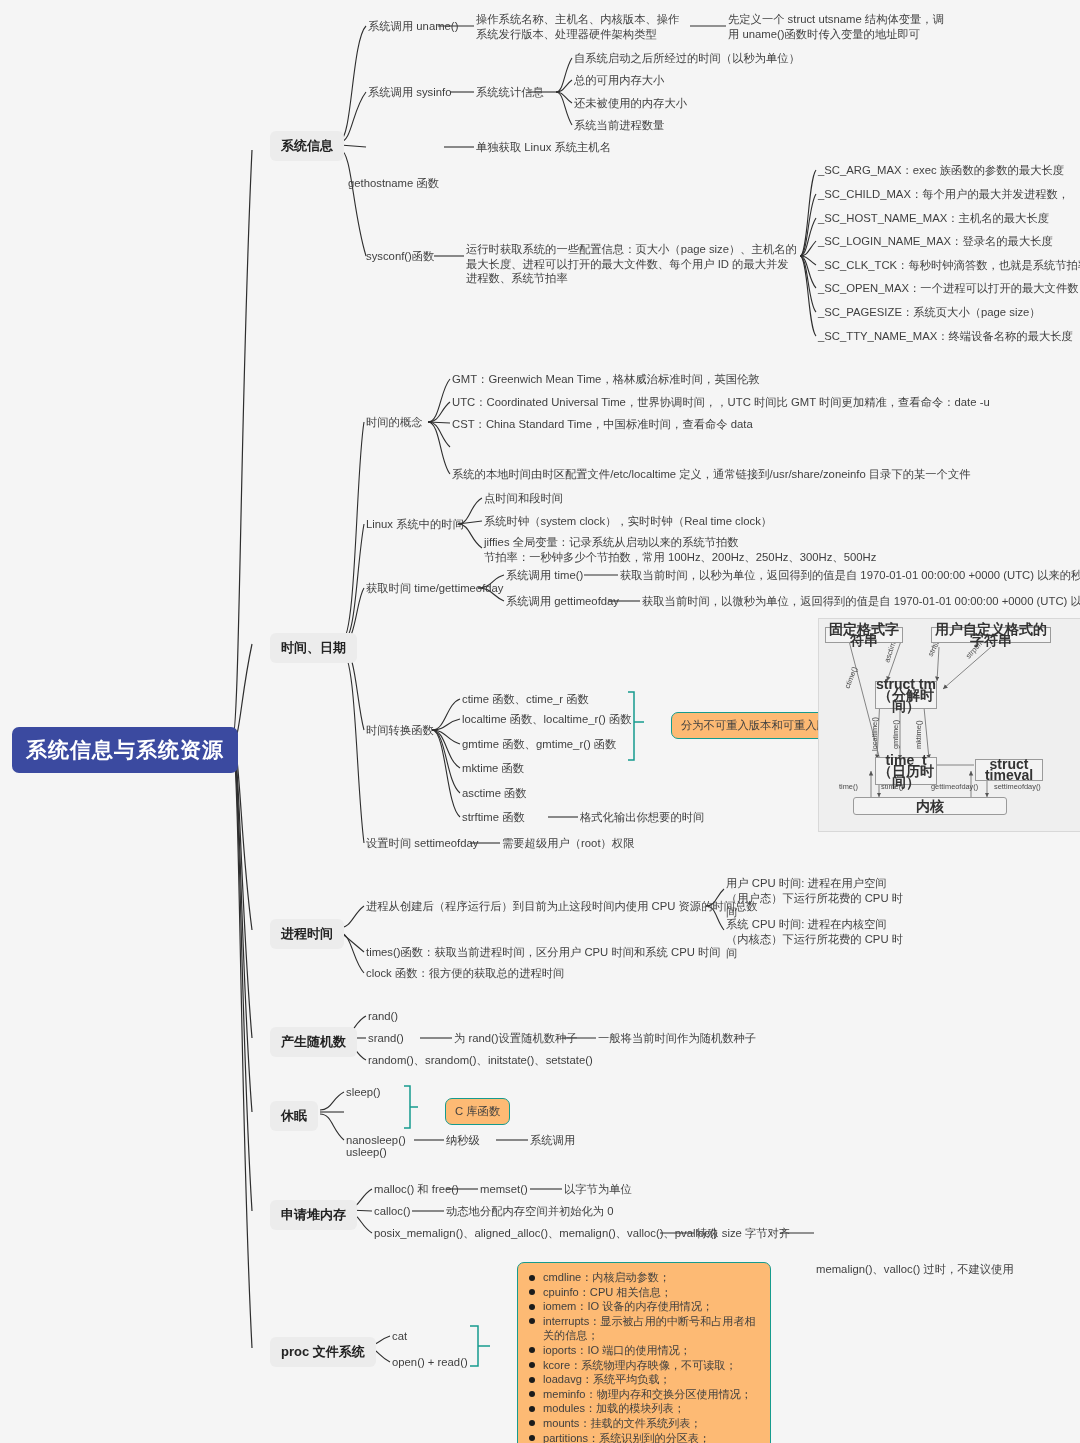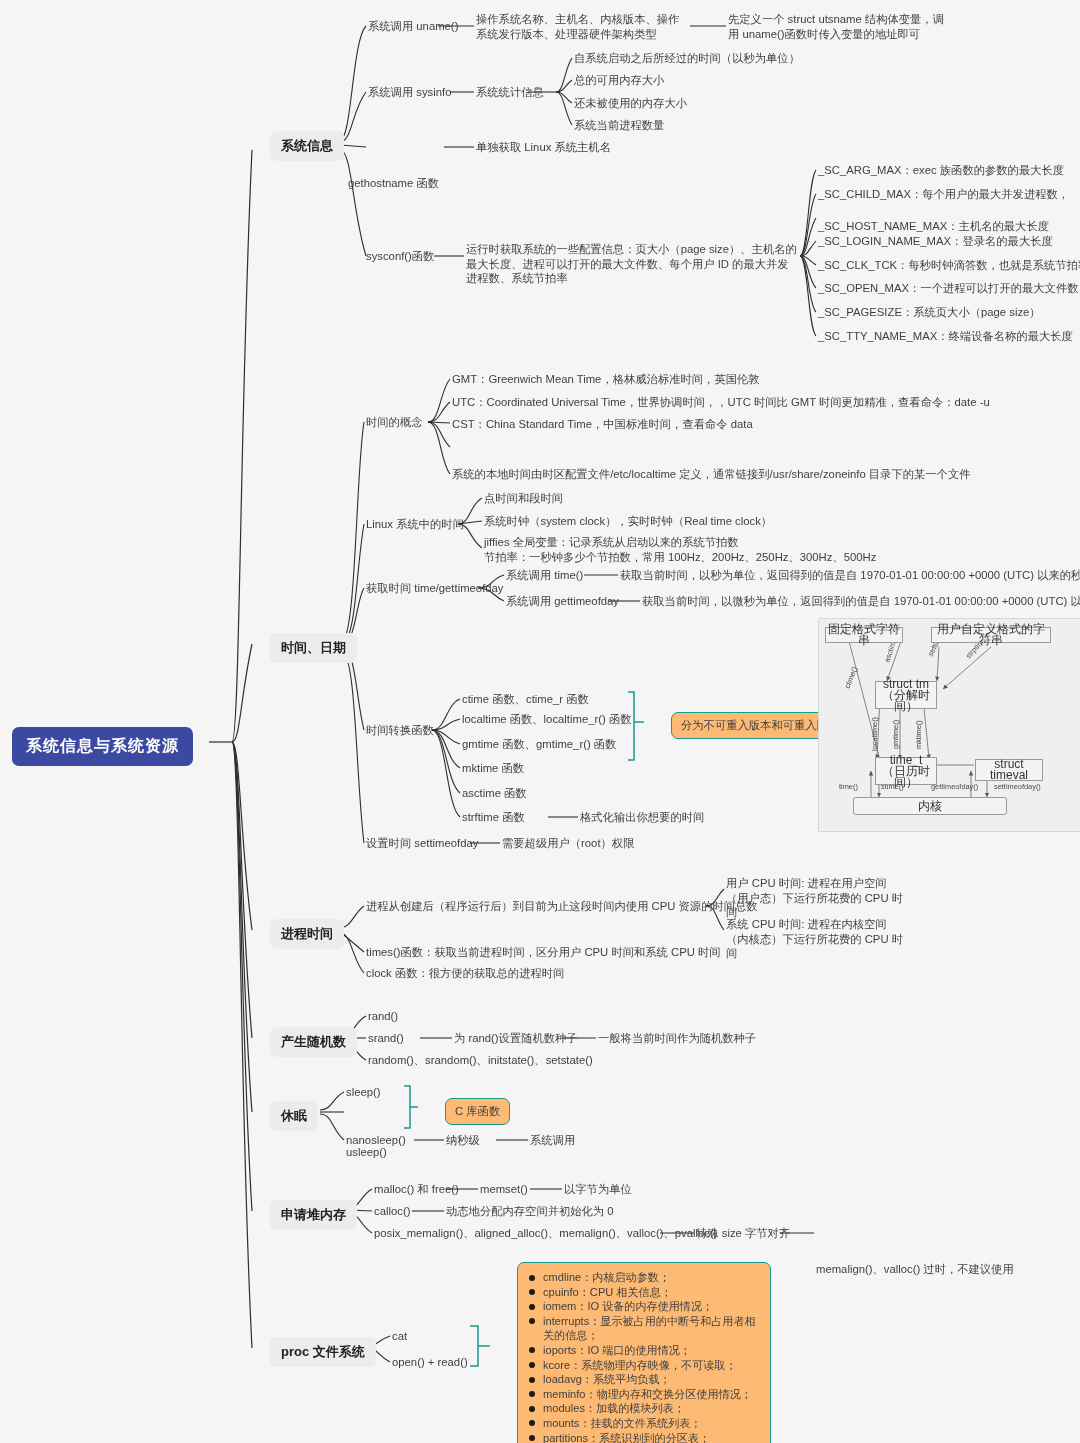--- a/index.html
+++ b/index.html
@@ -11,21 +11,21 @@
     overflow:hidden;
     position:relative;
   }
   #canvas{position:absolute;left:0;top:0;width:1080px;height:1443px;}
   svg.edges{position:absolute;left:0;top:0;width:1080px;height:1443px;pointer-events:none;}
 
   .node{position:absolute;box-sizing:border-box;}
 
   
   .root{
-    background:#3b4aa0;color:#fff;font-weight:bold;font-size:16px;
+    background:#3b4aa0;color:#fff;font-weight:bold;font-size:21px;
     border-radius:7px;padding:9px 14px;letter-spacing:1px;white-space:nowrap;
   }
   
   .branch{
     background:#ececec;color:#222;font-weight:bold;font-size:13px;
     border-radius:6px;padding:6px 11px;white-space:nowrap;
   }
   
   .leaf{font-size:11.3px;line-height:14.5px;color:#3f3f3f;white-space:nowrap;}
   .leaf.wrap{white-space:normal;}
@@ -47,23 +47,24 @@
     border-radius:50%;background:#1b1b1b;
   }
 
   
   #tmdiagram{
     position:absolute;left:818px;top:618px;width:262px;height:212px;
     background:#efefef;border:1px solid #d8d8d8;
   }
   #tmdiagram .dbox{
     position:absolute;box-sizing:border-box;background:#f3f3f3;
-    border:1px solid #9a9a9a;font-size:12px;line-height:11px;color:#333;
+    border:1px solid #9a9a9a;font-size:14px;line-height:11px;color:#333;
     text-align:center;display:flex;align-items:center;justify-content:center;
     white-space:pre-line;
+    font-weight:bold;
   }
 </style>
 </head>
 <body>
 
 <div id="canvas">
 
   <svg class="edges" viewBox="0 0 1080 1443">
     <g fill="none" stroke="#2e2e2e" stroke-width="1.2">
 
@@ -204,21 +205,21 @@
   <div class="node leaf" style="left:574px;top:118px;">系统当前进程数量</div>
 
   <div class="node leaf" style="left:348px;top:140px;margin-top:36px;">gethostname 函数</div>
   <div class="node leaf" style="left:476px;top:140px;">单独获取 Linux 系统主机名</div>
 
   <div class="node leaf" style="left:366px;top:249px;">sysconf()函数</div>
   <div class="node leaf wrap" style="left:466px;top:242px;width:332px;">运行时获取系统的一些配置信息：页大小（page size）、主机名的最大长度、进程可以打开的最大文件数、每个用户 ID 的最大并发进程数、系统节拍率</div>
 
   <div class="node leaf" style="left:818px;top:163px;">_SC_ARG_MAX：exec 族函数的参数的最大长度</div>
   <div class="node leaf" style="left:818px;top:187px;">_SC_CHILD_MAX：每个用户的最大并发进程数，</div>
-  <div class="node leaf" style="left:818px;top:219px;text-align:right;">_SC_HOST_NAME_MAX：主机名的最大长度</div>
+  <div class="node leaf" style="left:818px;top:211px;text-align:right;">_SC_HOST_NAME_MAX：主机名的最大长度</div>
   <div class="node leaf" style="left:818px;top:234px;">_SC_LOGIN_NAME_MAX：登录名的最大长度</div>
   <div class="node leaf" style="left:818px;top:258px;">_SC_CLK_TCK：每秒时钟滴答数，也就是系统节拍率</div>
   <div class="node leaf" style="left:818px;top:281px;">_SC_OPEN_MAX：一个进程可以打开的最大文件数</div>
   <div class="node leaf" style="left:818px;top:305px;">_SC_PAGESIZE：系统页大小（page size）</div>
   <div class="node leaf" style="left:818px;top:329px;">_SC_TTY_NAME_MAX：终端设备名称的最大长度</div>
 
   <div class="node branch" style="left:270px;top:633px;">时间、日期</div>
 
   <div class="node leaf" style="left:366px;top:415px;">时间的概念</div>
   <div class="node leaf" style="left:452px;top:372px;">GMT：Greenwich Mean Time，格林威治标准时间，英国伦敦</div>

